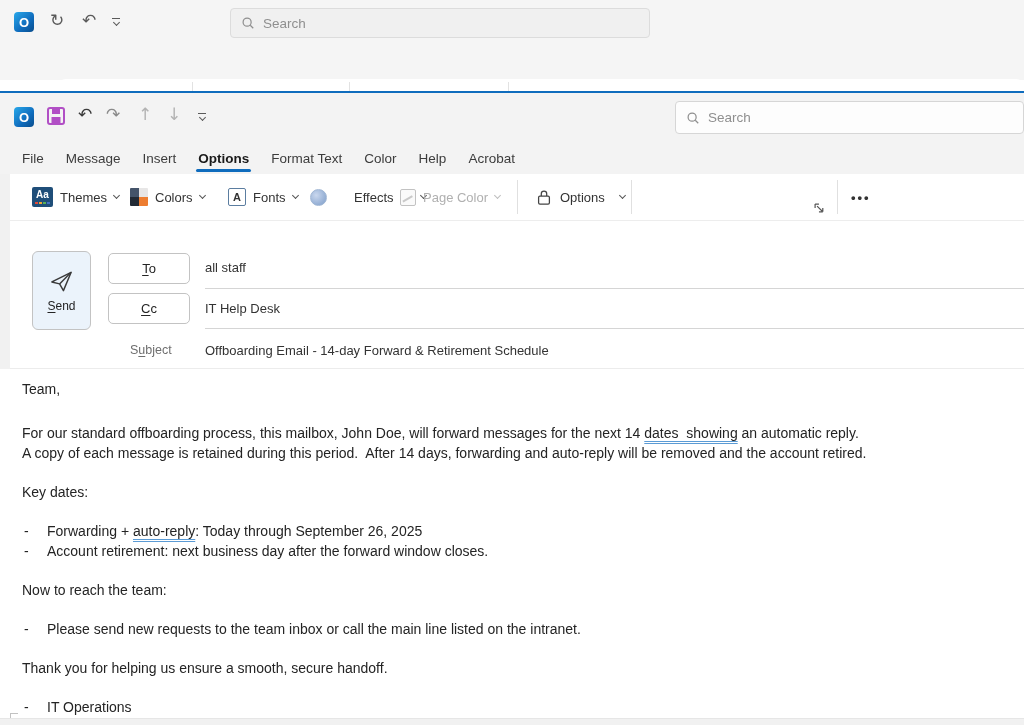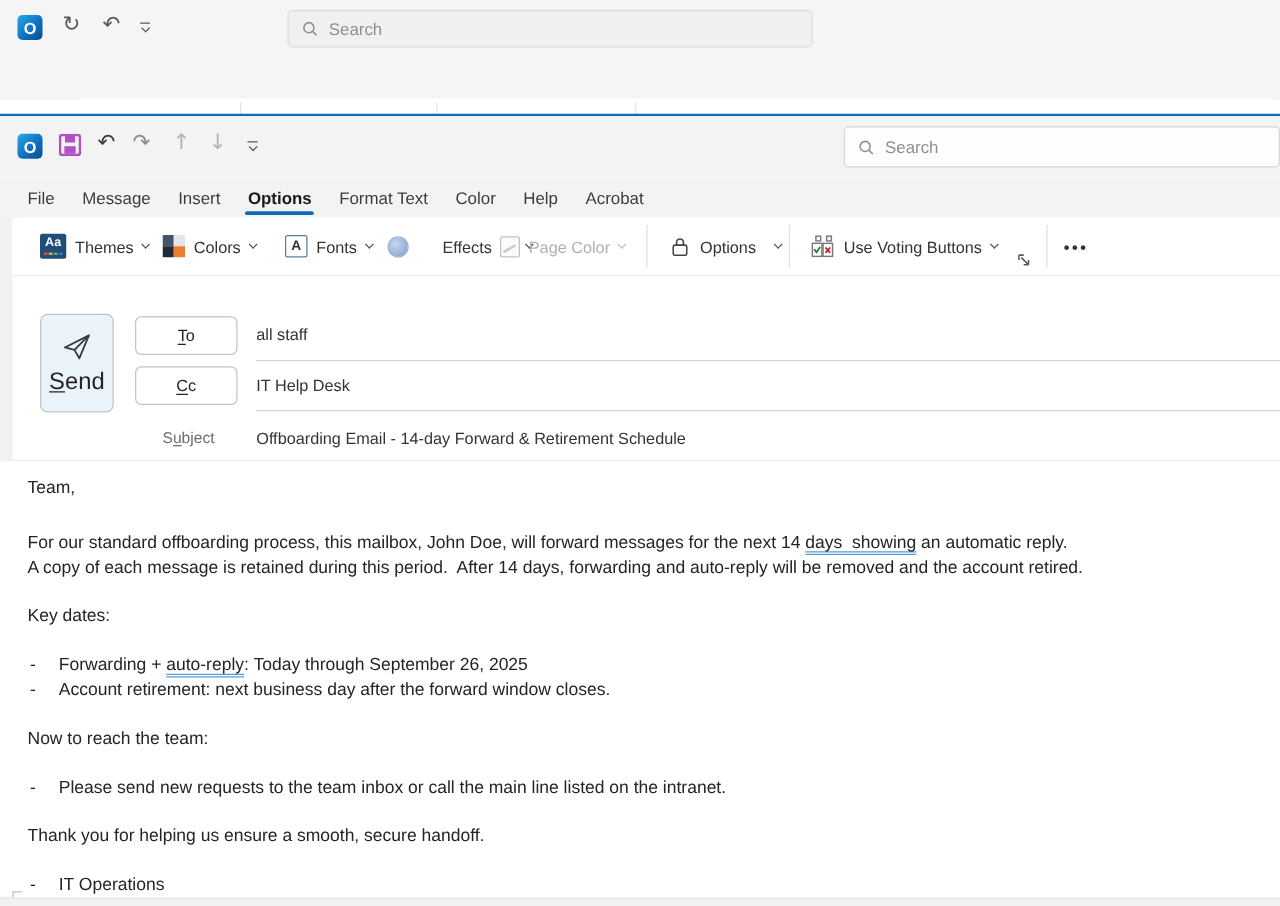--- a/index.html
+++ b/index.html
@@ -52,21 +52,21 @@
   .colors-icon { width:18px; height:18px; display:grid; grid-template-columns:1fr 1fr; grid-template-rows:1fr 1fr; border-radius:1px; overflow:hidden; }
   .fonts-icon { width:18px; height:18px; border:1.5px solid #5b7da0; border-radius:2px; color:#333; font-size:11px; font-weight:bold; display:flex; align-items:center; justify-content:center; background:#fff; }
   .effects-icon { width:17px; height:17px; border-radius:50%; background:radial-gradient(circle at 35% 35%, #c9d7ee, #7d9dc9); border:1px solid #9fb6d4; }
   .pagecolor-icon { width:16px; height:17px; border:1.5px solid #c2c2c2; border-radius:2px; position:relative; background:#fafafa; }
   .pagecolor-icon::after { content:""; position:absolute; left:1px; top:8px; width:11px; height:1.5px; background:#c9c9c9; transform:rotate(-30deg); }
   .more-dots { font-size:13px; letter-spacing:2px; color:#333; font-weight:bold; }
   .launcher { position:absolute; left:804px; top:29px; }
 
   
   .send-btn { position:absolute; left:32px; top:158px; width:59px; height:79px; background:#ebf3fb; border:1px solid #c3c3c3; border-radius:6px; display:flex; flex-direction:column; align-items:center; justify-content:center; gap:5px; }
-  .send-btn .lbl { font-size:19px; color:#242424; }
+  .send-btn .lbl { font-size:12px; color:#242424; }
   .field-btn { position:absolute; left:108px; width:82px; height:31px; background:#fff; border:1px solid #c3c3c3; border-radius:5px; display:flex; align-items:center; justify-content:center; font-size:13px; color:#242424; }
   .accel { text-decoration:underline; text-underline-offset:2px; }
   .field-value { position:absolute; left:205px; font-size:13px; color:#333; }
   .field-line { position:absolute; left:205px; right:0; height:1px; background:#d5d5d5; }
   .subject-label { position:absolute; left:130px; top:250px; font-size:12.5px; color:#6e6e6e; }
   .body-divider { position:absolute; left:10px; right:0; top:275px; height:1px; background:#ececec; }
 
   
   .msgbody { position:absolute; left:0; top:276px; right:0; bottom:7px; background:#fff; }
   .para { position:absolute; left:22px; right:20px; font-size:14px; line-height:20px; color:#242424; white-space:pre-wrap; }
@@ -205,32 +205,20 @@
     <div class="rsep" style="left:507px;"></div>
     <div class="rbtn" style="left:525px;">
       <svg width="18" height="18" viewBox="0 0 20 20">
         <rect x="4" y="9" width="12" height="9" rx="1.5" fill="none" stroke="#444" stroke-width="1.4"></rect>
         <path d="M7 9 V6.5 a3 3 0 0 1 6 0 V9" fill="none" stroke="#444" stroke-width="1.4"></path>
       </svg>
       <span>Options</span>
         <span class="chev" style="margin-left:8px;"></span>
     </div>
     <div class="rsep" style="left:621px;"></div>
-    <div class="rbtn" style="left:637px;">
-      <svg width="21" height="19" viewBox="0 0 22 20">
-        <rect x="6" y="1" width="4" height="4" fill="none" stroke="#777" stroke-width="1.2"></rect>
-        <rect x="15" y="1" width="4" height="4" fill="none" stroke="#777" stroke-width="1.2"></rect>
-        <rect x="3" y="7" width="8" height="11" fill="none" stroke="#777" stroke-width="1.2"></rect>
-        <rect x="12" y="7" width="8" height="11" fill="none" stroke="#777" stroke-width="1.2"></rect>
-        <path d="M4.5 12 l2 2.5 3-4.5" fill="none" stroke="#107c10" stroke-width="1.4"></path>
-        <path d="M14 10.5 l4 4.5 M18 10.5 l-4 4.5" fill="none" stroke="#c50f1f" stroke-width="1.4"></path>
-      </svg>
-      <span>Use Voting Buttons</span>
-        <span class="chev"></span>
-    </div>
     <svg class="launcher" width="11" height="11" viewBox="0 0 10 10">
       <path d="M1 1 h3.5 M1 1 v3.5 M2.8 2.8 L8 8 M8 8 v-3.5 M8 8 h-3.5" fill="none" stroke="#555" stroke-width="1.1"></path>
     </svg>
     <div class="rsep" style="left:827px;"></div>
     <div class="rbtn" style="left:841px;">
       <span class="more-dots">•••</span>
     </div>
   </div>
 
   <div class="send-btn">
@@ -252,21 +240,21 @@
     </div>
   <div class="field-value" style="top:208px;">IT Help Desk</div>
   <div class="field-line" style="top:235px;"></div>
 
   <div class="subject-label"><span>S</span><span class="accel">u</span><span>bject</span></div>
   <div class="field-value" style="top:250px;">Offboarding Email - 14-day Forward &amp; Retirement Schedule</div>
   <div class="body-divider"></div>
 
   <div class="msgbody">
     <p class="para" style="top:10px;">Team,</p>
-    <p class="para" style="top:54px;"><span>For our standard offboarding process, this mailbox, John Doe, will forward messages for the next 14 </span><span class="gram">days  showing</span><span> an automatic reply.</span>
+    <p class="para" style="top:54px;"><span>For our standard offboarding process, this mailbox, John Doe, will forward messages for the next 14 </span><span class="gram">dates  showing</span><span> an automatic reply.</span>
 <span>A copy of each message is retained during this period.  After 14 days, forwarding and auto-reply will be removed and the account retired.</span></p>
     <p class="para" style="top:113px;">Key dates:</p>
     <div class="para bullet" style="top:152px;"><span class="dash">-</span><span><span>Forwarding + </span><span class="gram">auto-reply</span><span>: Today through September 26, 2025</span></span></div>
     <div class="para bullet" style="top:172px;"><span class="dash">-</span><span>Account retirement: next business day after the forward window closes.</span></div>
     <p class="para" style="top:211px;">Now to reach the team:</p>
     <div class="para bullet" style="top:250px;"><span class="dash">-</span><span>Please send new requests to the team inbox or call the main line listed on the intranet.</span></div>
     <p class="para" style="top:289px;">Thank you for helping us ensure a smooth, secure handoff.</p>
     <div class="para bullet" style="top:328px;"><span class="dash">-</span><span>IT Operations</span></div>
   </div>
 

